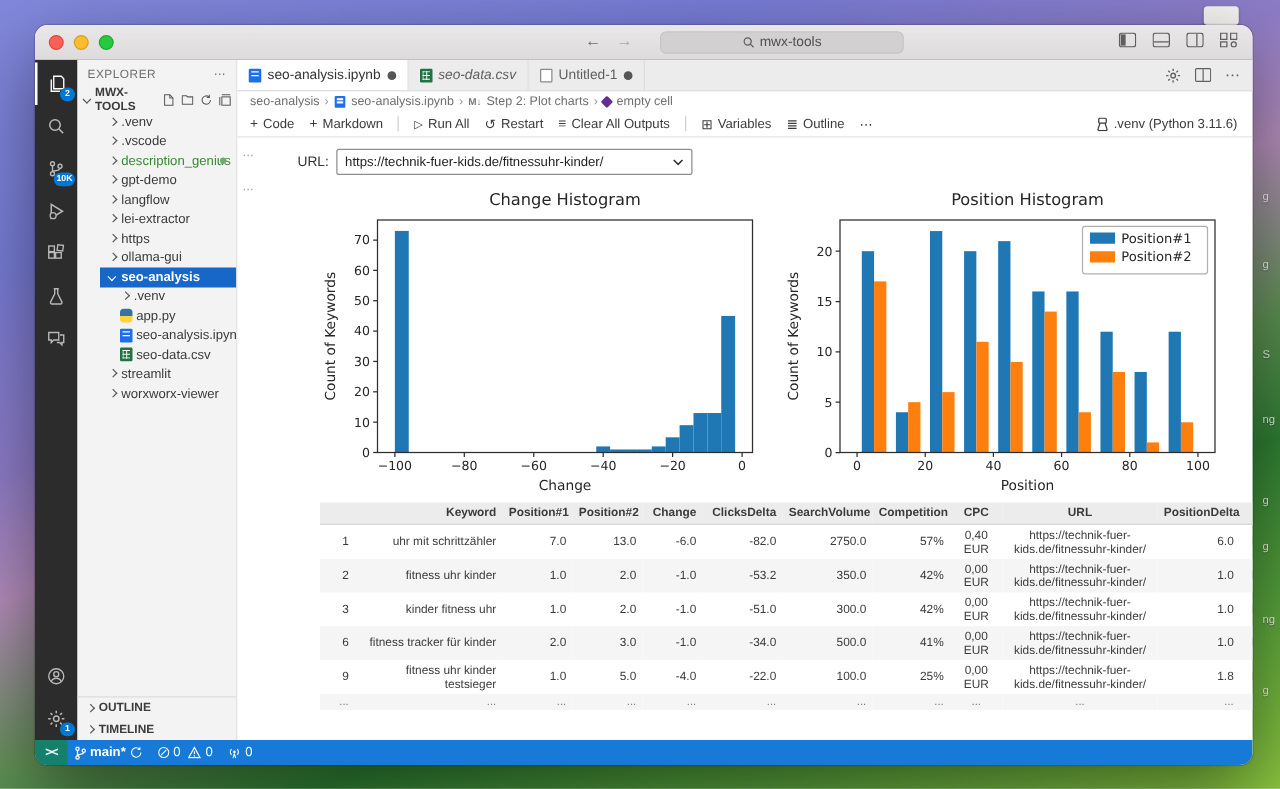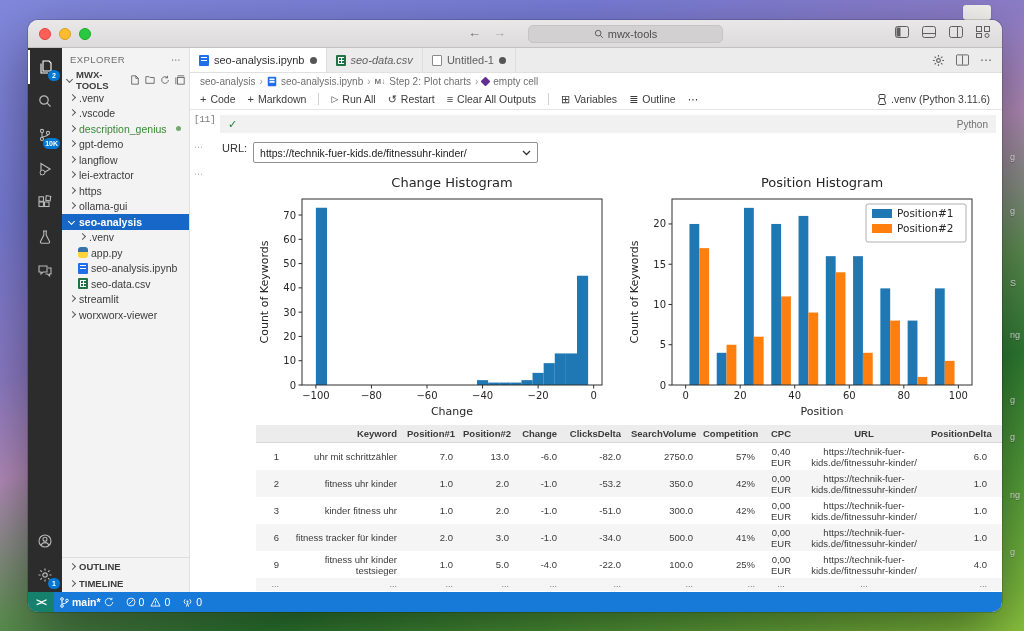--- a/index.html
+++ b/index.html
@@ -32,21 +32,21 @@
   .act-item { width:34px; height:34px; display:flex; align-items:center; justify-content:center; position:relative; cursor:pointer; }
   .act-item.active { border-left:2px solid #fff; }
   .badge { position:absolute; right:2px; bottom:3px; background:#0078d4; color:#fff; border-radius:8px; font-size:7px; line-height:11px; min-width:12px; height:11px; text-align:center; padding:0 2px; font-weight:bold; }
   .act-spacer { flex:1; }
 
   
   .sidebar { width:128px; background:#f3f3f3; border-right:1px solid #e0e0e0; flex:none; display:flex; flex-direction:column; font-size:10.5px; color:#3b3b3b; }
   .sb-header { height:22px; display:flex; align-items:center; padding:10px 8px; color:#6f6f6f; font-size:9.5px; letter-spacing:.4px; justify-content:space-between; }
   .sb-section { height:20px; display:flex; align-items:center; padding:0 4px; font-weight:bold; font-size:9.5px; gap:2px; }
   .sb-actions { margin-left:auto; display:flex; gap:5px; color:#5a5a5a; }
-  .tree { flex:1; overflow:hidden; }
+  .tree { flex:1; overflow:hidden;padding-left:18px; }
   .tree-item { height:15.5px; display:flex; align-items:center; gap:3px; padding-left:6px; cursor:pointer; white-space:nowrap; font-size:10.5px; position:relative; }
   .tree-item.sel { background:#1667c7; color:#fff; }
   .tree-item.child { padding-left:16px; }
   .tree-item.green { color:#388a34; }
   .dot-mod { position:absolute; right:8px; width:5px; height:5px; border-radius:50%; background:#73a873; }
   .chev { width:8px; height:8px; flex:none; position:relative; }
   .chev::before { content:""; position:absolute; top:1px; left:2px; width:4px; height:4px; border-right:1px solid #5a5a5a; border-bottom:1px solid #5a5a5a; transform:rotate(-45deg); }
   .chev.open::before { transform:rotate(45deg); left:1px; }
   .tree-item.sel .chev::before { border-color:#fff; }
   .ficon { width:10px; height:11px; flex:none; border-radius:1px; position:relative; }
@@ -77,21 +77,21 @@
 
   
   .nbarea { flex:1; overflow:hidden; position:relative; font-size:11px; }
   .cellbar-row { display:flex; margin-top:5px; }
   .gut { width:30px; flex:none; text-align:left; padding-left:4px; color:#777; font-size:9px; font-family:"Liberation Mono",monospace; }
   .cellbar { flex:1; margin-right:6px; height:18px; background:#f1f1f1; display:flex; align-items:center; padding:0 8px; }
   .ck { color:#1a7f37; font-size:11px; }
   .cell-lang { margin-left:auto; color:#6f6f6f; font-size:10px; }
   .out-row { display:flex; margin-top:9px; }
   .out-dots { width:30px; flex:none; color:#999; font-size:9px; padding-left:4px; letter-spacing:1px; }
-  .url-widget { display:flex; align-items:flex-start; gap:6px; margin-left:2px; }
+  .url-widget { display:flex; align-items:center; gap:6px; margin-left:18px; }
   .url-label { font-size:11px; color:#333; }
   .url-select { width:285px; height:21px; border:1px solid #8f8f8f; border-radius:2px; background:#fff; display:flex; align-items:center; padding:0 6px; font-size:10.5px; color:#222; cursor:pointer; justify-content:space-between; }
   .figure { display:flex; gap:10px; margin-left:36px; margin-top:4px; }
 
   
   .tblwrap { margin:2px 8px 0 36px; }
   table.df { border-collapse:collapse; width:100%; font-size:9.5px; color:#3b3b3b; table-layout:fixed; }
   table.df th { background:#ececec; font-weight:bold; padding:3px 5px; border-bottom:1px solid #d8d8d8; }
   table.df td { padding:2.5px 5px; line-height:11px; vertical-align:middle; }
   table.df tr.alt td { background:#f5f5f5; }
@@ -422,27 +422,20 @@
         <span class="kernel">
           <svg class="wic" width="10" height="11" viewBox="0 0 10 11">
               <rect x="2" y="0.5" width="6" height="4" rx="1" fill="none" stroke="#3b3b3b"></rect>
               <path d="M3 4.5 1.5 9a1 1 0 0 0 1 1.5h5a1 1 0 0 0 1-1.5L7 4.5" fill="none" stroke="#3b3b3b"></path>
             </svg>
           <span>.venv (Python 3.11.6)</span>
         </span>
       </div>
 
       <div class="nbarea">
-        <div class="cellbar-row">
-          <div class="gut">[11]</div>
-          <div class="cellbar">
-            <span class="ck">✓</span>
-            <span class="cell-lang">Python</span>
-          </div>
-        </div>
 
         <div class="out-row">
           <div class="out-dots">⋯</div>
           <div class="url-widget">
             <span class="url-label">URL:</span>
             <div class="url-select">
               <span>https://technik-fuer-kids.de/fitnessuhr-kinder/</span>
               <svg class="wic" width="9" height="6" viewBox="0 0 9 6">
                   <path d="M1 1l3.5 3.5L8 1" fill="none" stroke="#333" stroke-width="1.3"></path>
                 </svg>
@@ -648,21 +641,21 @@
                       <td class="al-r">9</td>
                       <td class="al-r">fitness uhr kinder testsieger</td>
                       <td class="al-r">1.0</td>
                       <td class="al-r">5.0</td>
                       <td class="al-r">-4.0</td>
                       <td class="al-r">-22.0</td>
                       <td class="al-r">100.0</td>
                       <td class="al-r">25%</td>
                       <td class="al-c">0,00 EUR</td>
                       <td class="al-c">https://technik-fuer-kids.de/fitnessuhr-kinder/</td>
-                      <td class="al-r">4.0</td>
+                      <td class="al-r">1.8</td>
                       <td class="al-r">Lower</td>
                     </tr>
                     <tr class="edots alt">
                       <td class="al-r">...</td>
                       <td class="al-r">...</td>
                       <td class="al-r">...</td>
                       <td class="al-r">...</td>
                       <td class="al-r">...</td>
                       <td class="al-r">...</td>
                       <td class="al-r">...</td>

